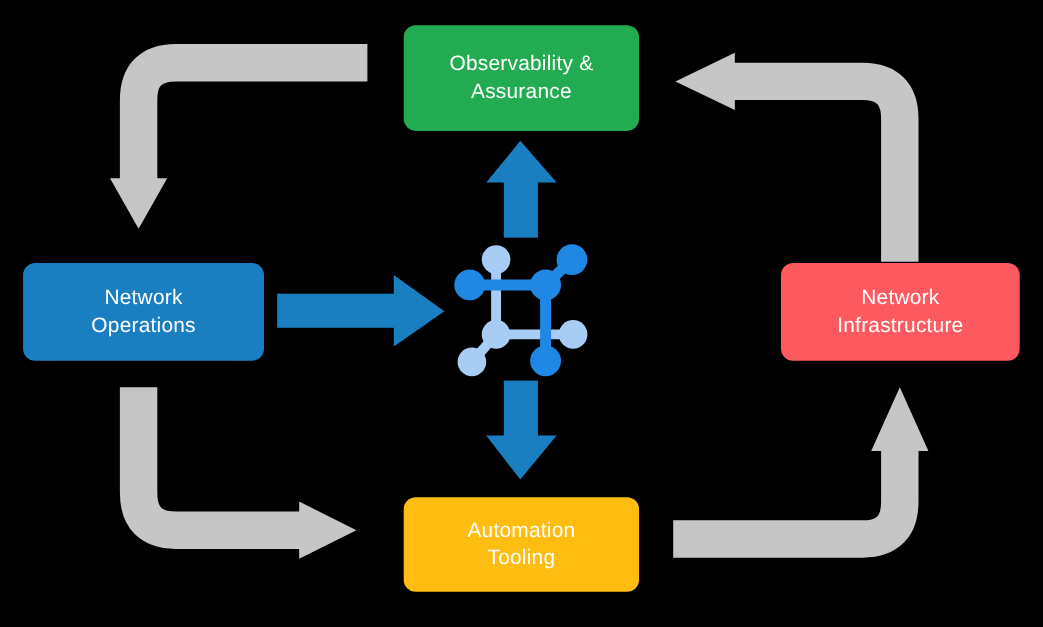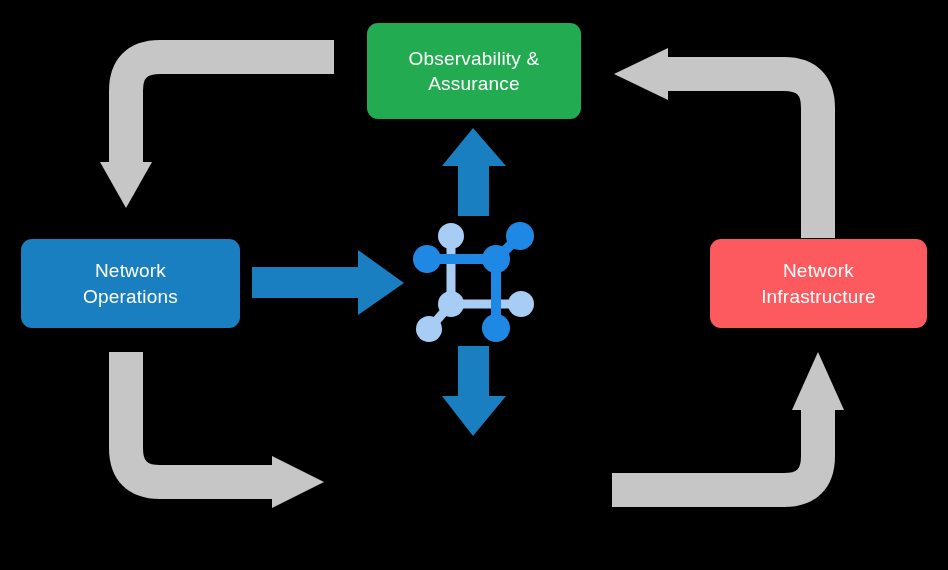--- a/index.html
+++ b/index.html
@@ -146,14 +146,18 @@
   <div class="node-box" id="box-operations" style="background: rgb(26, 127, 193);">
     <span class="node-label">Network
 Operations</span>
   </div>
 
   <div class="node-box" id="box-infrastructure" style="background: rgb(253, 90, 95);">
     <span class="node-label">Network
 Infrastructure</span>
   </div>
 
+  <div class="node-box" id="box-automation" style="background: rgb(255, 188, 17);">
+    <span class="node-label">Automation
+Tooling</span>
+  </div>
 
 </div>
 
 </body></html>

